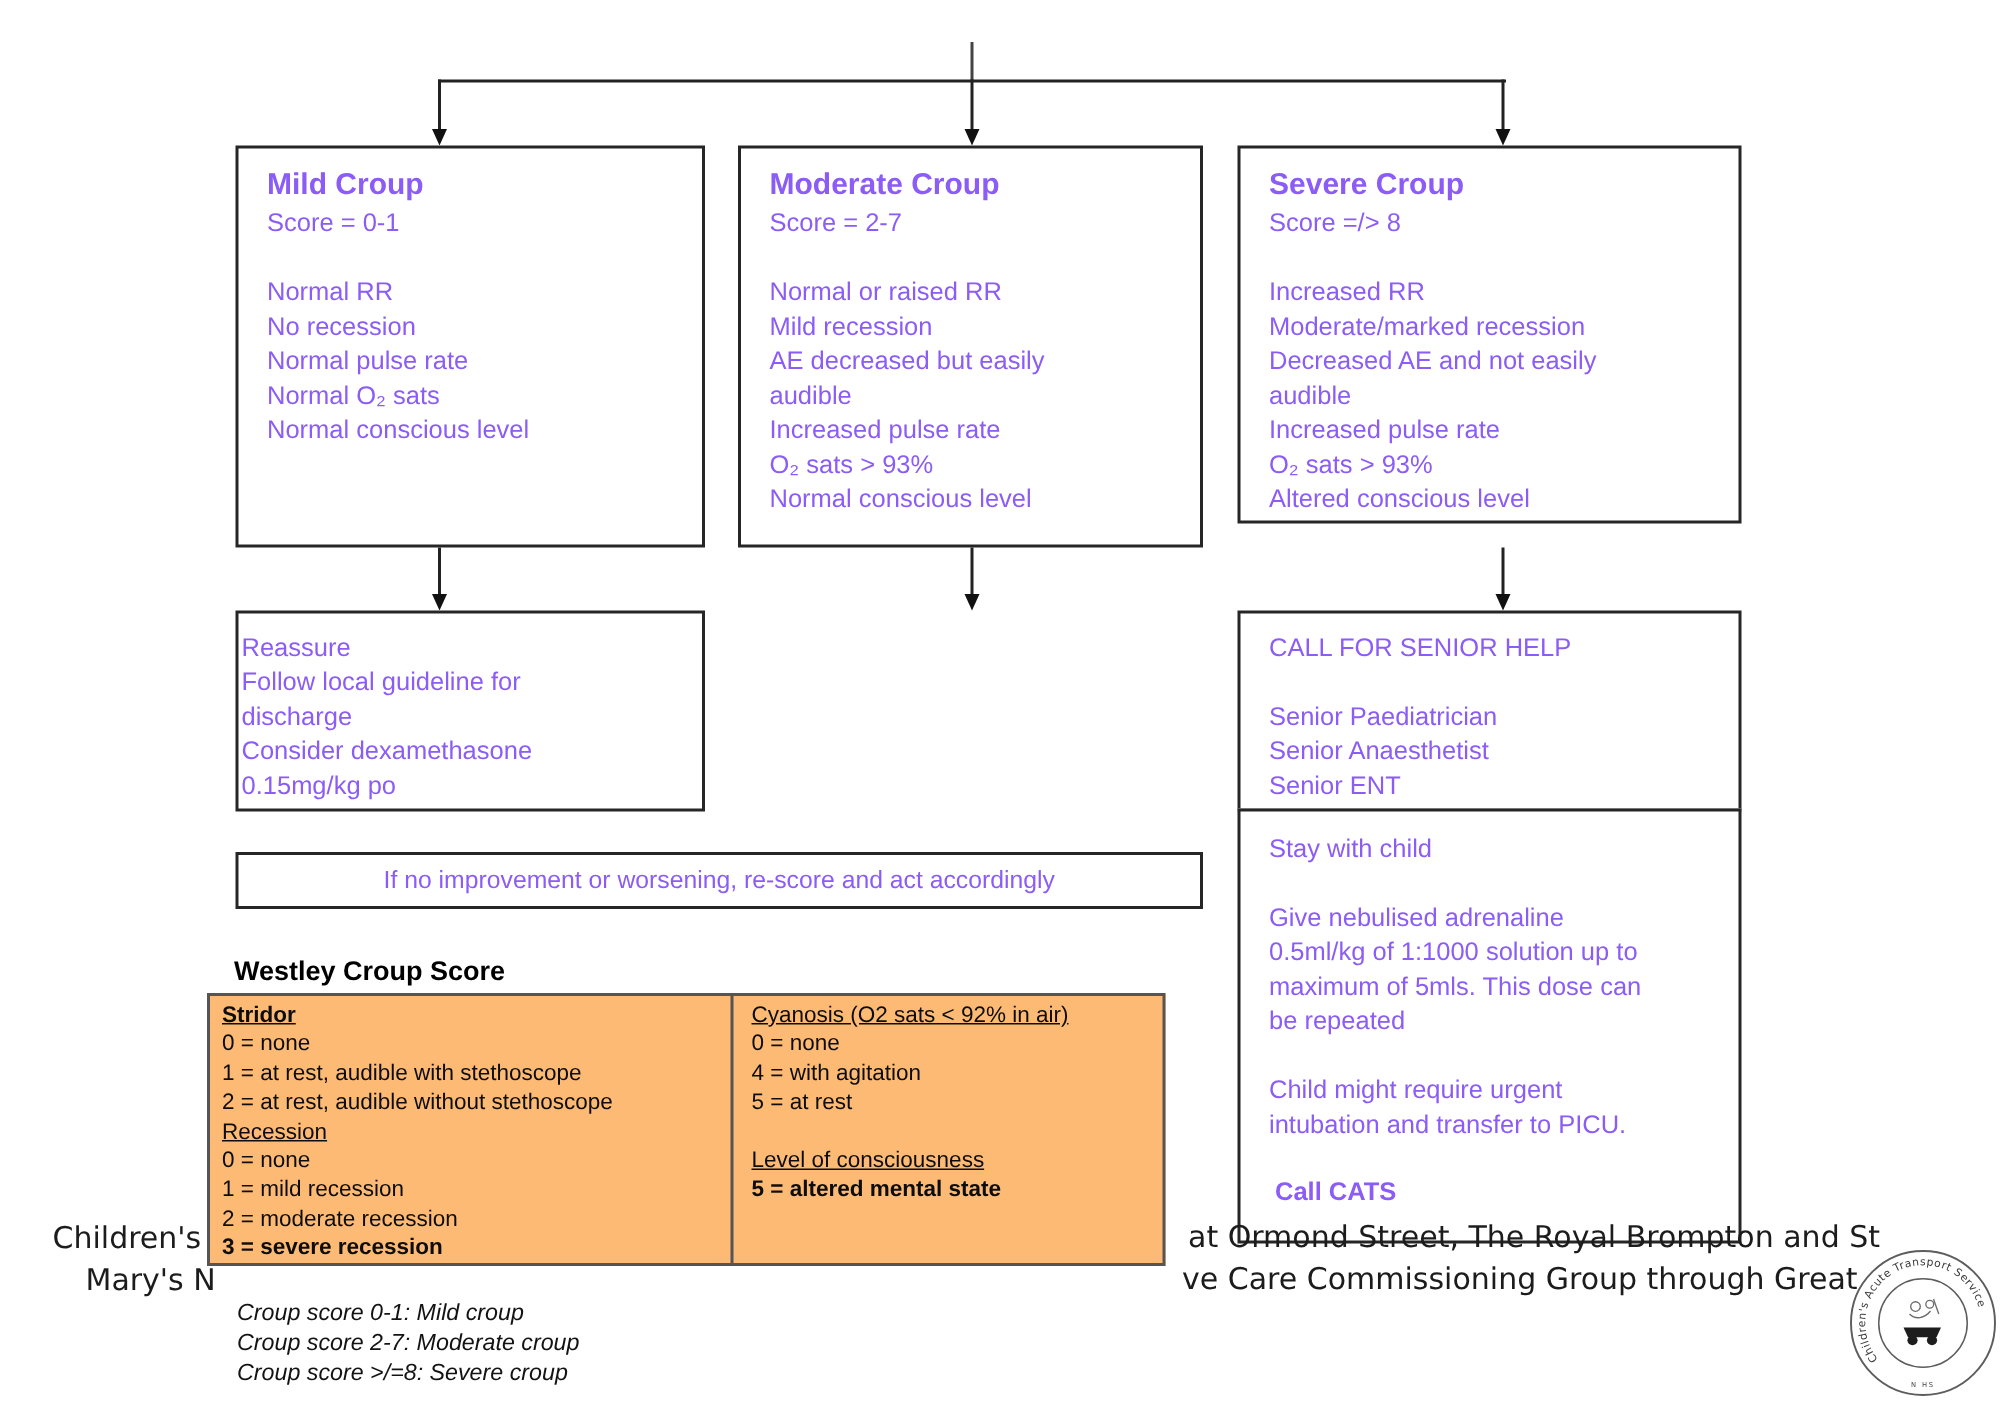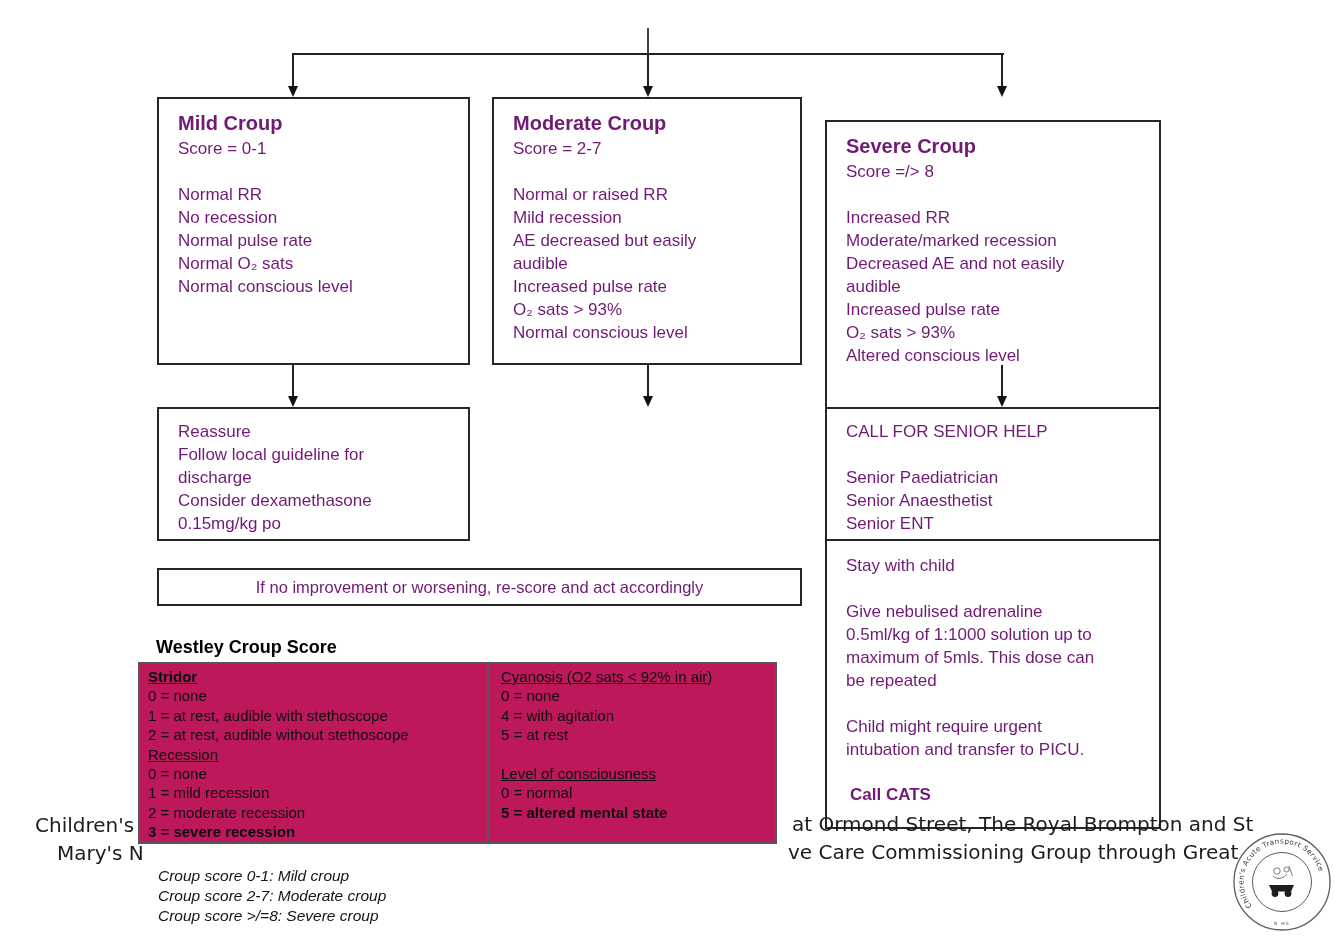--- a/index.html
+++ b/index.html
@@ -9,43 +9,43 @@
 
   
   .vline{position:absolute;width:2px;background:#222;}
   .hline{position:absolute;height:2px;background:#222;}
   .arrowhead{position:absolute;width:0;height:0;
              border-left:5.5px solid transparent;border-right:5.5px solid transparent;
              border-top:11px solid #111;}
 
   
   .box{position:absolute;box-sizing:border-box;border:2px solid #262626;background:#fff;
-       font-size:17px;line-height:23px;color:#701a75;}
+       font-size:17px;line-height:23px;color:#8b5cf6;}
   .box .title{font-size:20px;line-height:26px;font-weight:bold;margin-bottom:1px;}
   .prelines{white-space:pre-line;}
 
   #box-mild    {left:157px;top:97px;width:313px;height:268px;padding:11px 46px 0 19px;}
   #box-moderate{left:492px;top:97px;width:310px;height:268px;padding:11px 46px 0 19px;}
-  #box-severe  {left:825px;top:97px;width:336px;height:292px;padding:11px 50px 0 19px;margin-top:23px;}
+  #box-severe  {left:825px;top:97px;width:336px;height:252px;padding:11px 50px 0 19px;}
 
-  #box-act-mild    {left:157px;top:407px;width:313px;height:134px;padding:11px 46px 0 19px;}
+  #box-act-mild    {left:157px;top:407px;width:313px;height:134px;padding:11px 46px 0 2px;}
   #box-act-moderate{left:492px;top:407px;width:310px;height:134px;padding:11px 44px 0 19px;}
   #box-act-severe  {left:825px;top:407px;width:336px;height:134px;padding:11px 44px 0 19px;}
 
   #box-stay{left:825px;top:539px;width:336px;height:290px;padding:13px 48px 0 19px;}
   #box-stay .call-cats{font-weight:bold;margin-top:22px;padding-left:4px;}
 
   #rescore-bar{left:157px;top:568px;width:645px;height:38px;
                display:flex;align-items:center;justify-content:center;
                font-size:16.5px;}
 
   
   #westley-title{position:absolute;left:156px;top:637px;font-size:18px;font-weight:bold;color:#000;}
   #westley-table{position:absolute;left:138px;top:662px;width:639px;height:182px;
-                 box-sizing:border-box;border:2px solid #555;background:#be185d;display:flex;}
+                 box-sizing:border-box;border:2px solid #555;background:#fdba74;display:flex;}
   .wt-col{box-sizing:border-box;padding:3px 6px 0 8px;}
   #wt-left{width:349px;border-right:2px solid #555;}
   #wt-right{flex:1;padding-left:12px;}
   .trow{font-size:15px;line-height:19.4px;color:#0d0d0d;}
   .trow-u{text-decoration:underline;}
   .trow-b{font-weight:bold;}
   .trow-bu{font-weight:bold;text-decoration:underline;}
 
   
   #score-footnotes{position:absolute;left:158px;top:866px;font-style:italic;
@@ -155,21 +155,20 @@
         <div class="trow">2 = moderate recession</div>
         <div class="trow trow-b">3 = severe recession</div>
       </div>
     <div class="wt-col" id="wt-right">
         <div class="trow trow-u">Cyanosis (O2 sats &lt; 92% in air)</div>
         <div class="trow">0 = none</div>
         <div class="trow">4 = with agitation</div>
         <div class="trow">5 = at rest</div>
         <div class="trow">&nbsp;</div>
         <div class="trow trow-u">Level of consciousness</div>
-        <div class="trow">0 = normal</div>
         <div class="trow trow-b">5 = altered mental state</div>
       </div>
   </div>
   <div id="score-footnotes" class="prelines">Croup score 0-1: Mild croup
 Croup score 2-7: Moderate croup
 Croup score &gt;/=8: Severe croup</div>
 
   <div class="lh" id="lh-1l">Children's</div>
   <div class="lh" id="lh-2l">Mary's N</div>
   <div class="lh" id="lh-1r">at Ormond Street, The Royal Brompton and St</div>

